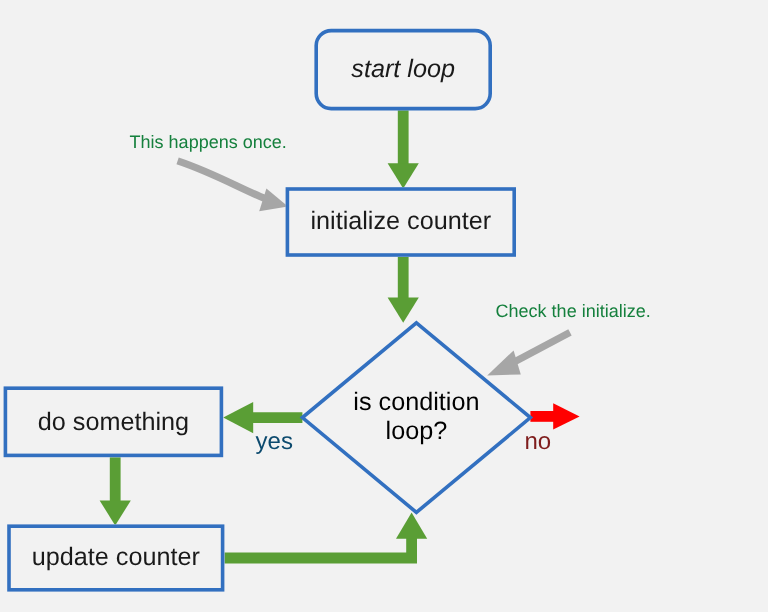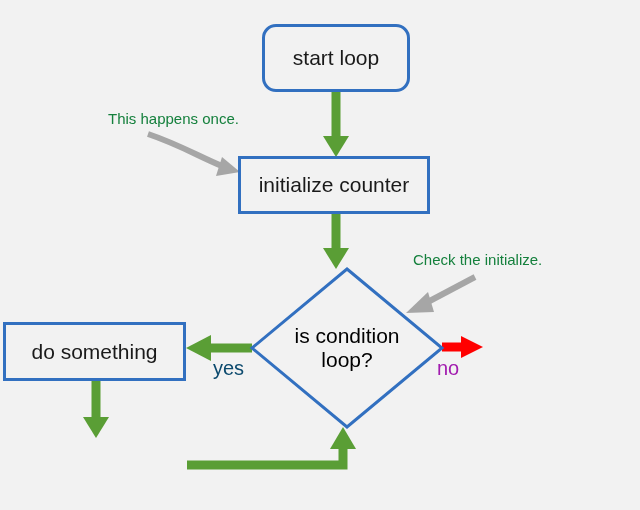--- a/index.html
+++ b/index.html
@@ -33,21 +33,21 @@
     border: 3px solid #3270c0;
     display: flex;
     align-items: center;
     justify-content: center;
     text-align: center;
     color: #1a1a1a;
     font-size: 21px;
     line-height: 1.12;
     z-index: 3;
   }
-  .node.rounded { border-radius: 14px; }
+  .node.rounded { border-radius: 14px; font-style: italic; }
   .node.square  { border-radius: 0; }
 
   .node-label { display: block; }
 
   #node-start        { left: 262px; top: 24px;  width: 148px; height: 68px; }
   #node-initialize   { left: 238px; top: 156px; width: 192px; height: 58px; }
   #node-do-something { left: 3px;   top: 322px; width: 183px; height: 59px; }
   #node-update       { left: 6px;   top: 437px; width: 181px; height: 56px; }
   #node-stop         { left: 483px; top: 316px; width: 147px; height: 62px; }
 
@@ -82,21 +82,21 @@
   }
   #label-yes {
     left: 213px;
     top: 357px;
     color: #0c4a6e;
     font-weight: normal;
   }
   #label-no {
     left: 437px;
     top: 357px;
-    color: #a21caf;
+    color: #7f1d1d;
     font-weight: normal;
   }
 
   .annotation {
     position: absolute;
     font-size: 15px;
     color: #15803d;
     white-space: nowrap;
     z-index: 4;
     text-align: right;
@@ -168,20 +168,23 @@
         <span>is condition</span><br>
         <span>loop?</span>
       </span>
     </div>
   </div>
 
   <div id="node-do-something" class="node square">
     <span class="node-label">do something</span>
   </div>
 
+  <div id="node-update" class="node square">
+    <span class="node-label">update counter</span>
+  </div>
 
 
   <div id="label-yes" class="edge-label">yes</div>
   <div id="label-no" class="edge-label">no</div>
 
   <div id="annotation-once" class="annotation">This happens once.</div>
   <div id="annotation-condition" class="annotation">Check the initialize.</div>
 
 </div>
 

